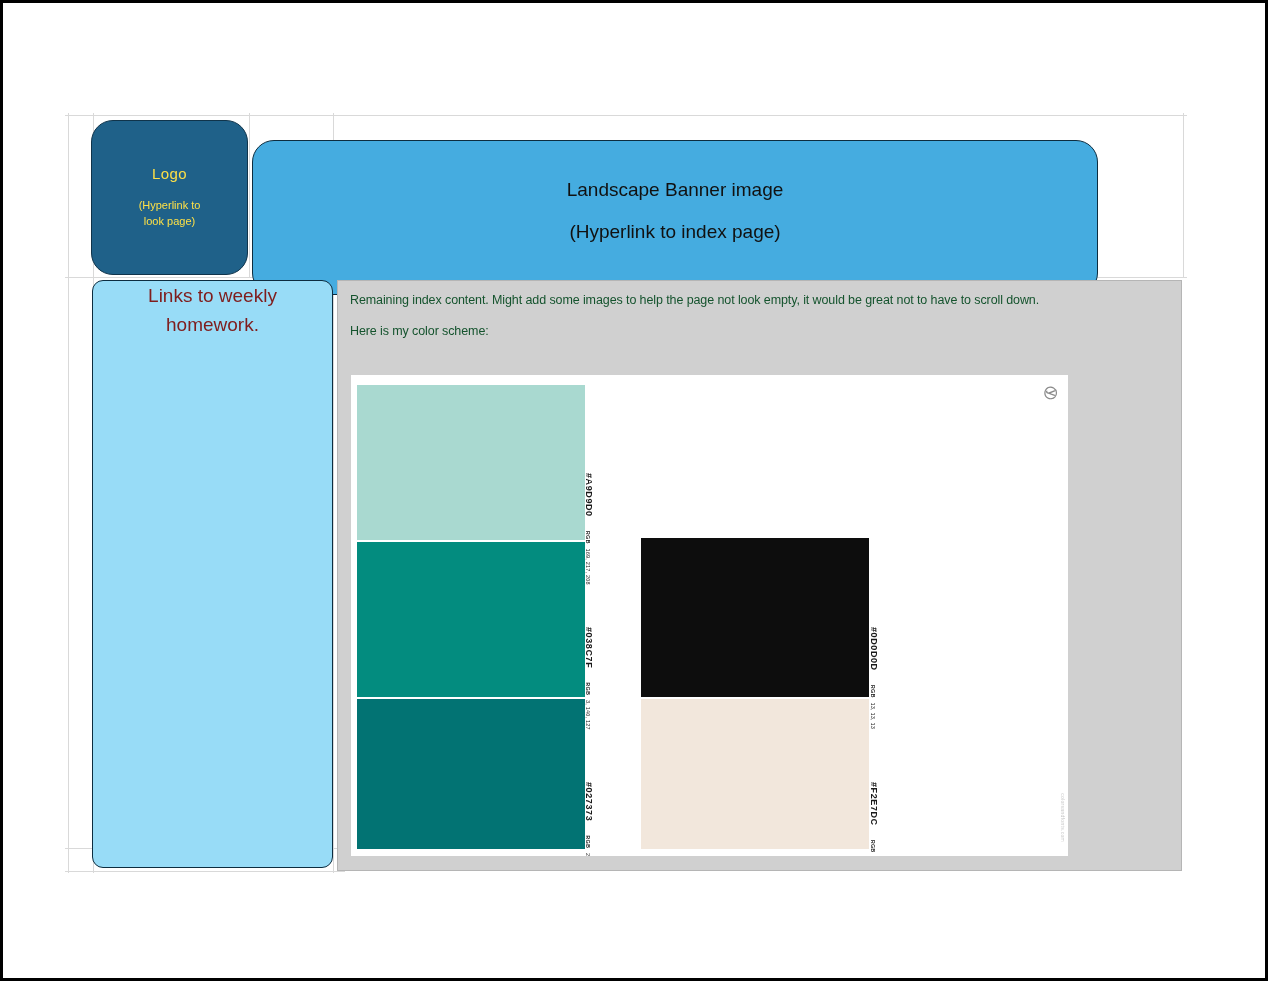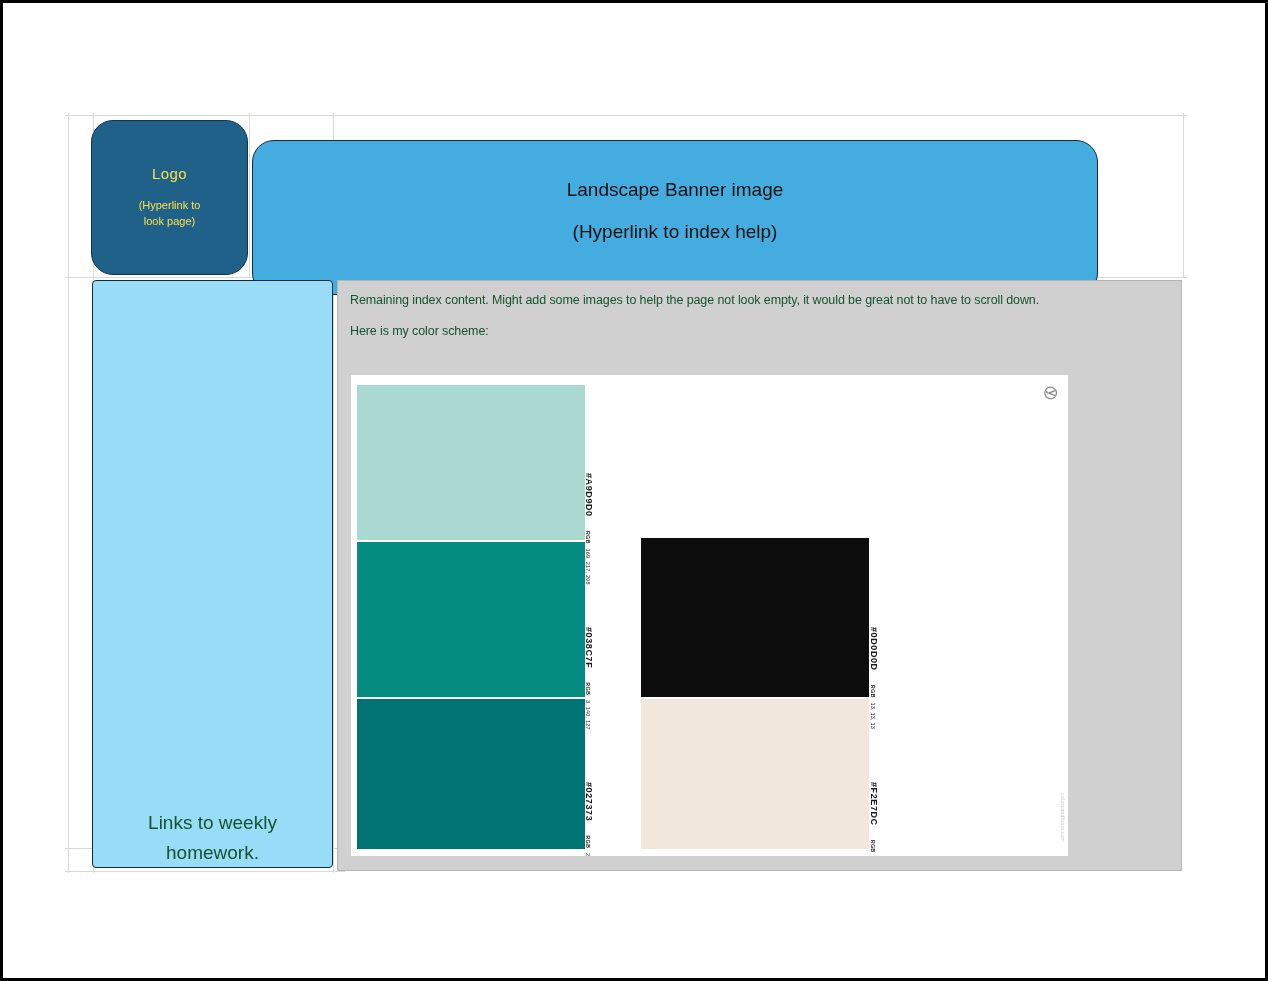--- a/index.html
+++ b/index.html
@@ -77,28 +77,28 @@
 
   
   .sidebar-box {
     position: absolute;
     left: 89px;
     top: 277px;
     width: 241px;
     height: 588px;
     background: #98DCF7;
     border: 1.5px solid #0d2d40;
-    border-radius: 4px;
+    border-radius: 11px;
     box-sizing: border-box;
     display: flex;
     flex-direction: column;
     align-items: center;
-    justify-content: flex-end;
+    justify-content: space-between;
     text-align: center;
-    color: #14532d;
+    color: #7f1d1d;
     padding: 0 18px;
   }
   .sidebar-p { font-size: 19px; line-height: 1.55; }
   .sidebar-p + .sidebar-p { margin-top: 26px; }
 
   
   .content-box {
     position: absolute;
     left: 334px;
     top: 277px;
@@ -198,21 +198,21 @@
   </div>
 
   <div class="logo-box" style="background: rgb(31, 97, 137);">
     <div class="logo-title">Logo</div>
     <div class="logo-sub">(Hyperlink to</div>
     <div class="logo-sub">look page)</div>
   </div>
 
   <div class="banner-box" style="background: rgb(69, 172, 224);">
     <div class="banner-title">Landscape Banner image</div>
-    <div class="banner-sub">(Hyperlink to index help)</div>
+    <div class="banner-sub">(Hyperlink to index page)</div>
   </div>
 
   <div class="sidebar-box" style="background: rgb(152, 220, 247);">
     <div class="sidebar-p">Links to weekly homework.</div>
   </div>
 
   <div class="content-box" style="background: rgb(208, 208, 208);">
     <p class="content-p">Remaining index content. Might add some images to help the page not look empty, it would be great not to have to scroll down.</p>
     <p class="content-p">Here is my color scheme:</p>
   </div>

